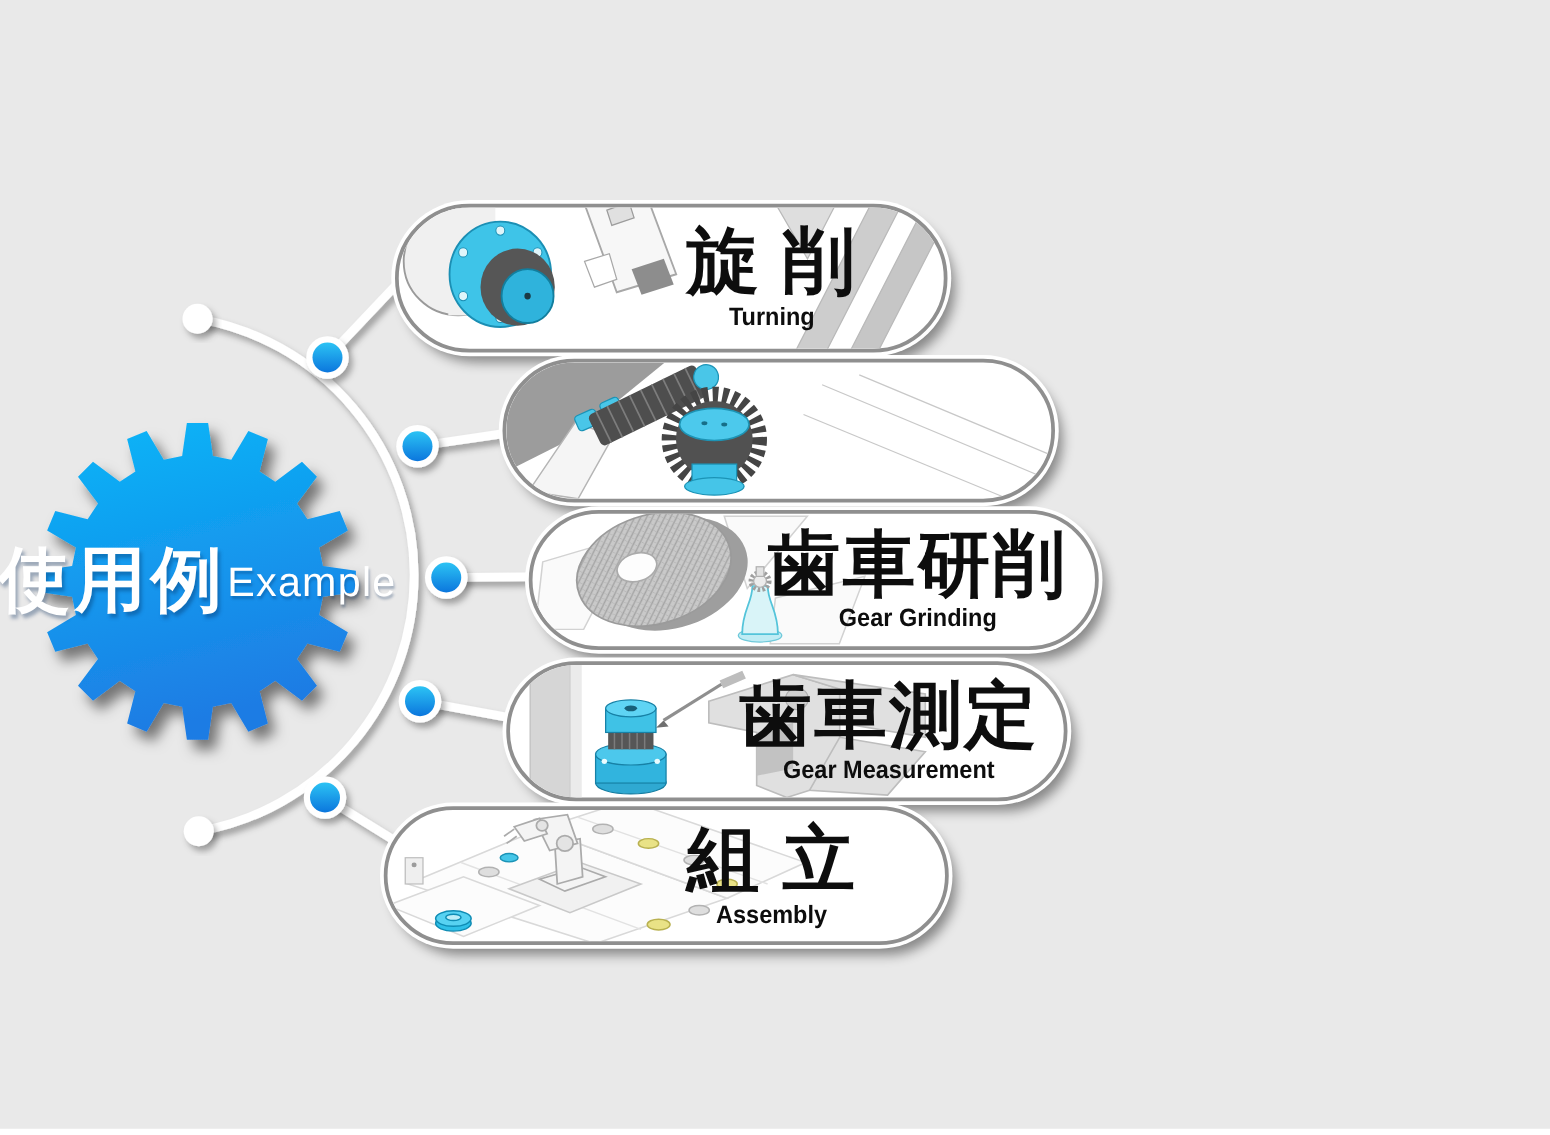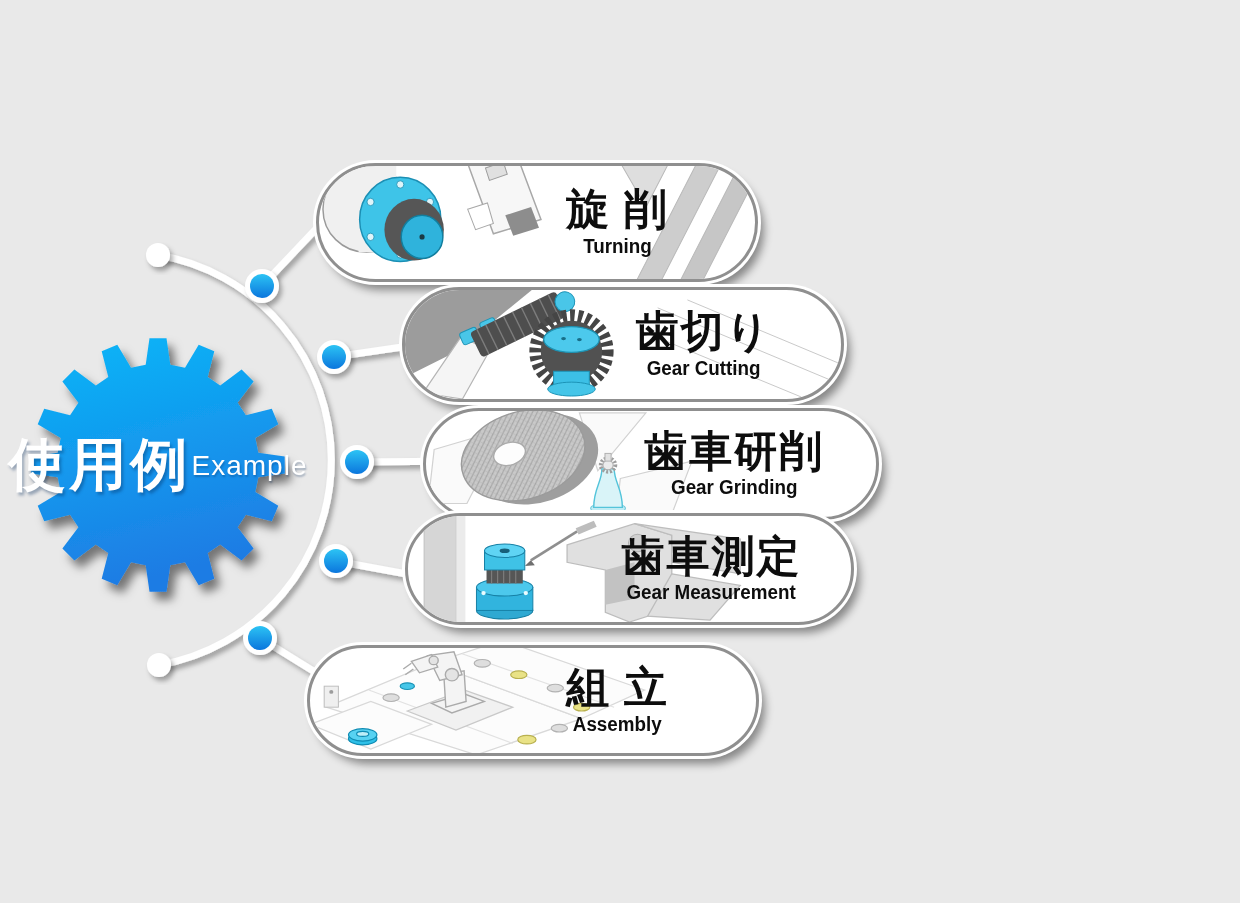--- a/index.html
+++ b/index.html
@@ -16,51 +16,51 @@
     position:absolute;left:31px;top:345px;width:254px;height:240px;
     display:flex;flex-direction:row;align-items:center;justify-content:center;
     pointer-events:none;z-index:3;
   }
   .gear-ja{
     color:#fff;font-size:57px;font-weight:bold;letter-spacing:4px;line-height:1.05;
     font-family:"Liberation Sans","DejaVu Sans",sans-serif;
     text-shadow:2px 3px 3px rgba(0,40,90,.35);white-space:nowrap;
   }
   .gear-en{
-    color:#fff;font-size:28px;font-weight:normal;letter-spacing:1px;margin-top:2px;
+    color:#fff;font-size:33px;font-weight:normal;letter-spacing:1px;margin-top:2px;
     text-shadow:1px 2px 2px rgba(0,40,90,.3);
   }
 
   
   .pill{
     position:absolute;background:#fff;
     border:3px solid #8f8f8f;border-radius:300px;
     box-shadow:0 0 0 3px #ffffff, 6px 8px 9px rgba(0,0,0,.42);
     overflow:hidden;z-index:2;
   }
   .pill svg.illu{position:absolute;inset:0;width:100%;height:100%;}
   .pill .labels{
     position:absolute;left:44%;right:7%;top:0;bottom:0;
     display:flex;flex-direction:column;align-items:center;justify-content:center;
     z-index:2;
   }
   .label-ja{
     font-family:"Liberation Serif","DejaVu Serif",serif;
-    font-weight:bold;font-size:43px;color:#0d0d0d;line-height:1.02;
+    font-weight:bold;font-size:58px;color:#0d0d0d;line-height:1.02;
     letter-spacing:2px;white-space:nowrap;
   }
   .label-en{
     font-family:"Liberation Sans","DejaVu Sans",sans-serif;
     font-weight:bold;font-size:20px;color:#0d0d0d;line-height:1.1;margin-top:3px;
     transform:scaleX(.94);white-space:nowrap;letter-spacing:0px;
   }
   #pill-turning        {left:316px;top:163px;width:436px;height:113px;}
   #pill-gear-cutting   {left:402px;top:287px;width:436px;height:109px;}
   #pill-gear-grinding  {left:423px;top:408px;width:450px;height:106px;text-align:right;}
-  #pill-gear-measurement{left:405px;top:513px;width:443px;height:106px;}
+  #pill-gear-measurement{left:405px;top:529px;width:443px;height:106px;}
   #pill-assembly       {left:307px;top:645px;width:446px;height:105px;}
   #pill-assembly .labels{left:48%;right:10%;text-align:center;}
 
   .bottom-strip{position:absolute;left:0;right:0;bottom:0;height:5px;background:#ffffff;z-index:4;}
 </style>
 </head>
 <body>
 
 <div class="stage">
 
@@ -207,24 +207,20 @@
       <g>
         <circle cx="168" cy="62" r="36" fill="none" stroke="#454545" stroke-width="13" stroke-dasharray="4.6 3.4"></circle>
         <circle cx="168" cy="62" r="31" fill="#515151"></circle>
         <rect x="150" y="82" width="36" height="18" fill="#3cc0e6" stroke="#1b93b6"></rect>
         <ellipse cx="168" cy="100" rx="24" ry="7" fill="#45c5e8" stroke="#1b93b6"></ellipse>
         <ellipse cx="168" cy="50" rx="28" ry="13" fill="#4cc9ec" stroke="#1d93b4" stroke-width="1.3"></ellipse>
         <ellipse cx="160" cy="49" rx="2.4" ry="1.6" fill="#176e88"></ellipse>
         <ellipse cx="176" cy="50" rx="2.4" ry="1.6" fill="#176e88"></ellipse>
       </g>
     </svg>
-    <div class="labels">
-      <div class="label-ja">歯切り</div>
-      <div class="label-en">Gear Cutting</div>
-    </div>
   </div>
 
   <div class="pill" id="pill-gear-grinding">
     <svg class="illu" viewBox="0 0 440 110" preserveAspectRatio="none">
       <g fill="#fafafa" stroke="#d2d2d2" stroke-width="1.2">
         <polygon points="150,2 215,2 168,62"></polygon>
         <polygon points="8,40 78,18 40,96 2,96"></polygon>
         <polygon points="190,70 260,52 240,108 186,108"></polygon>
       </g>
 

